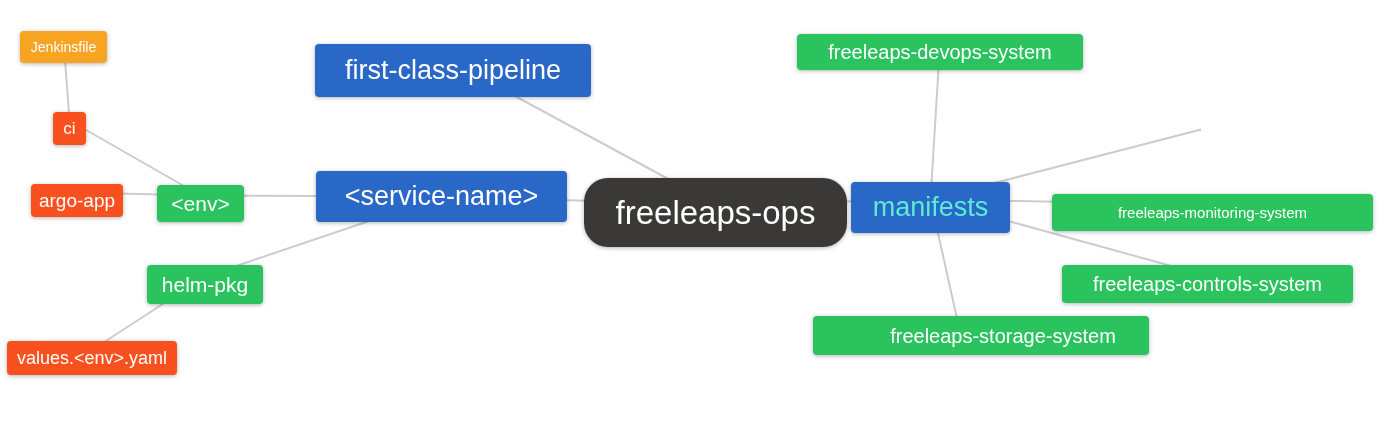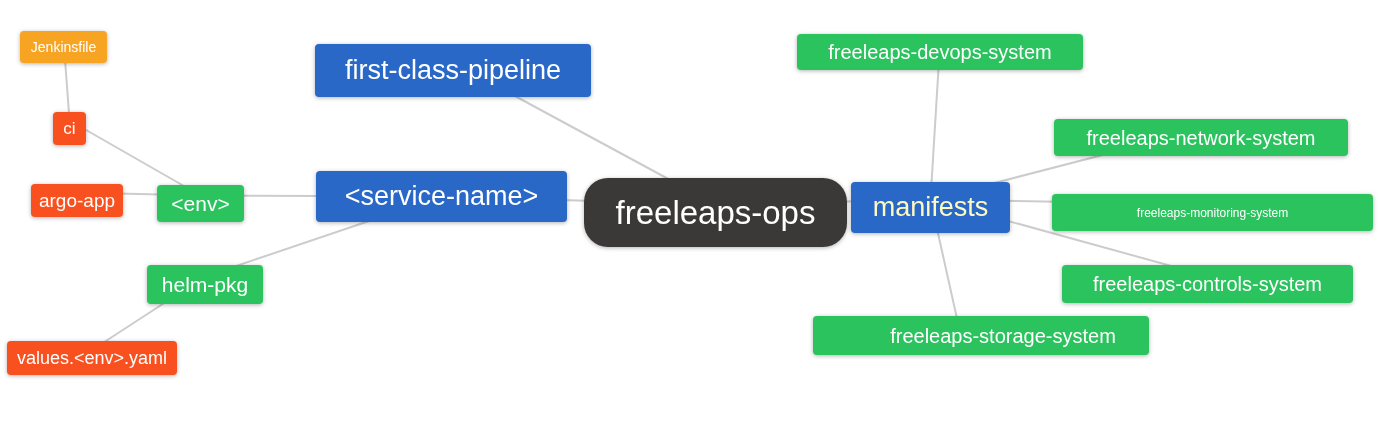--- a/index.html
+++ b/index.html
@@ -56,25 +56,24 @@
       <line x1="930.5" y1="199.5" x2="940" y2="44" stroke="#CCCCCC" stroke-width="2"></line>
       <line x1="930.5" y1="199.5" x2="1201" y2="129.5" stroke="#CCCCCC" stroke-width="2"></line>
       <line x1="930.5" y1="199.5" x2="1212.5" y2="204.5" stroke="#CCCCCC" stroke-width="2"></line>
       <line x1="930.5" y1="199.5" x2="1207.5" y2="276" stroke="#CCCCCC" stroke-width="2"></line>
       <line x1="930.5" y1="199.5" x2="959" y2="327.5" stroke="#CCCCCC" stroke-width="2"></line>
     </svg>
 
   <div class="node" style="left: 584px; top: 170px; width: 263px; height: 69px; font-size: 33px; background: rgb(59, 56, 56); color: rgb(255, 255, 255); border-radius: 24px;">freeleaps-ops</div>
   <div class="node" style="left: 315px; top: 36px; width: 276px; height: 53px; font-size: 27px; background: rgb(41, 104, 198); color: rgb(255, 255, 255);">first-class-pipeline</div>
   <div class="node" style="left: 316px; top: 163px; width: 251px; height: 51px; font-size: 27px; background: rgb(41, 104, 198); color: rgb(255, 255, 255);">&lt;service-name&gt;</div>
-  <div class="node" style="left: 851px; top: 174px; width: 159px; height: 51px; font-size: 27px; background: rgb(41, 104, 198); color: #fef9c3;">manifests</div>
+  <div class="node" style="left: 851px; top: 174px; width: 159px; height: 51px; font-size: 27px; background: rgb(41, 104, 198); color: #5eead4;">manifests</div>
   <div class="node" style="left: 157px; top: 177px; width: 87px; height: 37px; font-size: 21px; background: rgb(43, 195, 94); color: rgb(255, 255, 255);">&lt;env&gt;</div>
   <div class="node" style="left: 147px; top: 257px; width: 116px; height: 39px; font-size: 21px; background: rgb(43, 195, 94); color: rgb(255, 255, 255);">helm-pkg</div>
   <div class="node" style="left: 31px; top: 176px; width: 92px; height: 33px; font-size: 19px; background: rgb(248, 80, 30); color: rgb(255, 255, 255);">argo-app</div>
   <div class="node" style="left: 53px; top: 104px; width: 33px; height: 33px; font-size: 17px; background: rgb(248, 80, 30); color: rgb(255, 255, 255);">ci</div>
   <div class="node" style="left: 20px; top: 23px; width: 87px; height: 32px; font-size: 14px; background: rgb(248, 164, 35); color: rgb(255, 255, 255);">Jenkinsfile</div>
   <div class="node" style="left: 7px; top: 333px; width: 170px; height: 34px; font-size: 18px; background: rgb(248, 80, 30); color: rgb(255, 255, 255);">values.&lt;env&gt;.yaml</div>
   <div class="node" style="left: 797px; top: 26px; width: 286px; height: 36px; font-size: 20px; background: rgb(43, 195, 94); color: rgb(255, 255, 255); text-align: right;">freeleaps-devops-system</div>
-  <div class="node" style="left: 1054px; top: 111px; width: 294px; height: 37px; font-size: 20px; background: rgb(43, 195, 94); color: rgb(255, 255, 255);">freeleaps-network-system</div>
-  <div class="node" style="left: 1052px; top: 186px; width: 321px; height: 37px; font-size: 12px; background: rgb(43, 195, 94); color: rgb(255, 255, 255);">freeleaps-monitoring-system</div>
+  <div class="node" style="left: 1052px; top: 186px; width: 321px; height: 37px; font-size: 15px; background: rgb(43, 195, 94); color: rgb(255, 255, 255);">freeleaps-monitoring-system</div>
   <div class="node" style="left: 1062px; top: 257px; width: 291px; height: 38px; font-size: 20px; background: rgb(43, 195, 94); color: rgb(255, 255, 255);">freeleaps-controls-system</div>
   <div class="node" style="left: 813px; top: 308px; width: 292px; height: 39px; font-size: 20px; background: rgb(43, 195, 94); color: rgb(255, 255, 255); padding-left: 44px;">freeleaps-storage-system</div>
 </div>
 
 </body></html>

